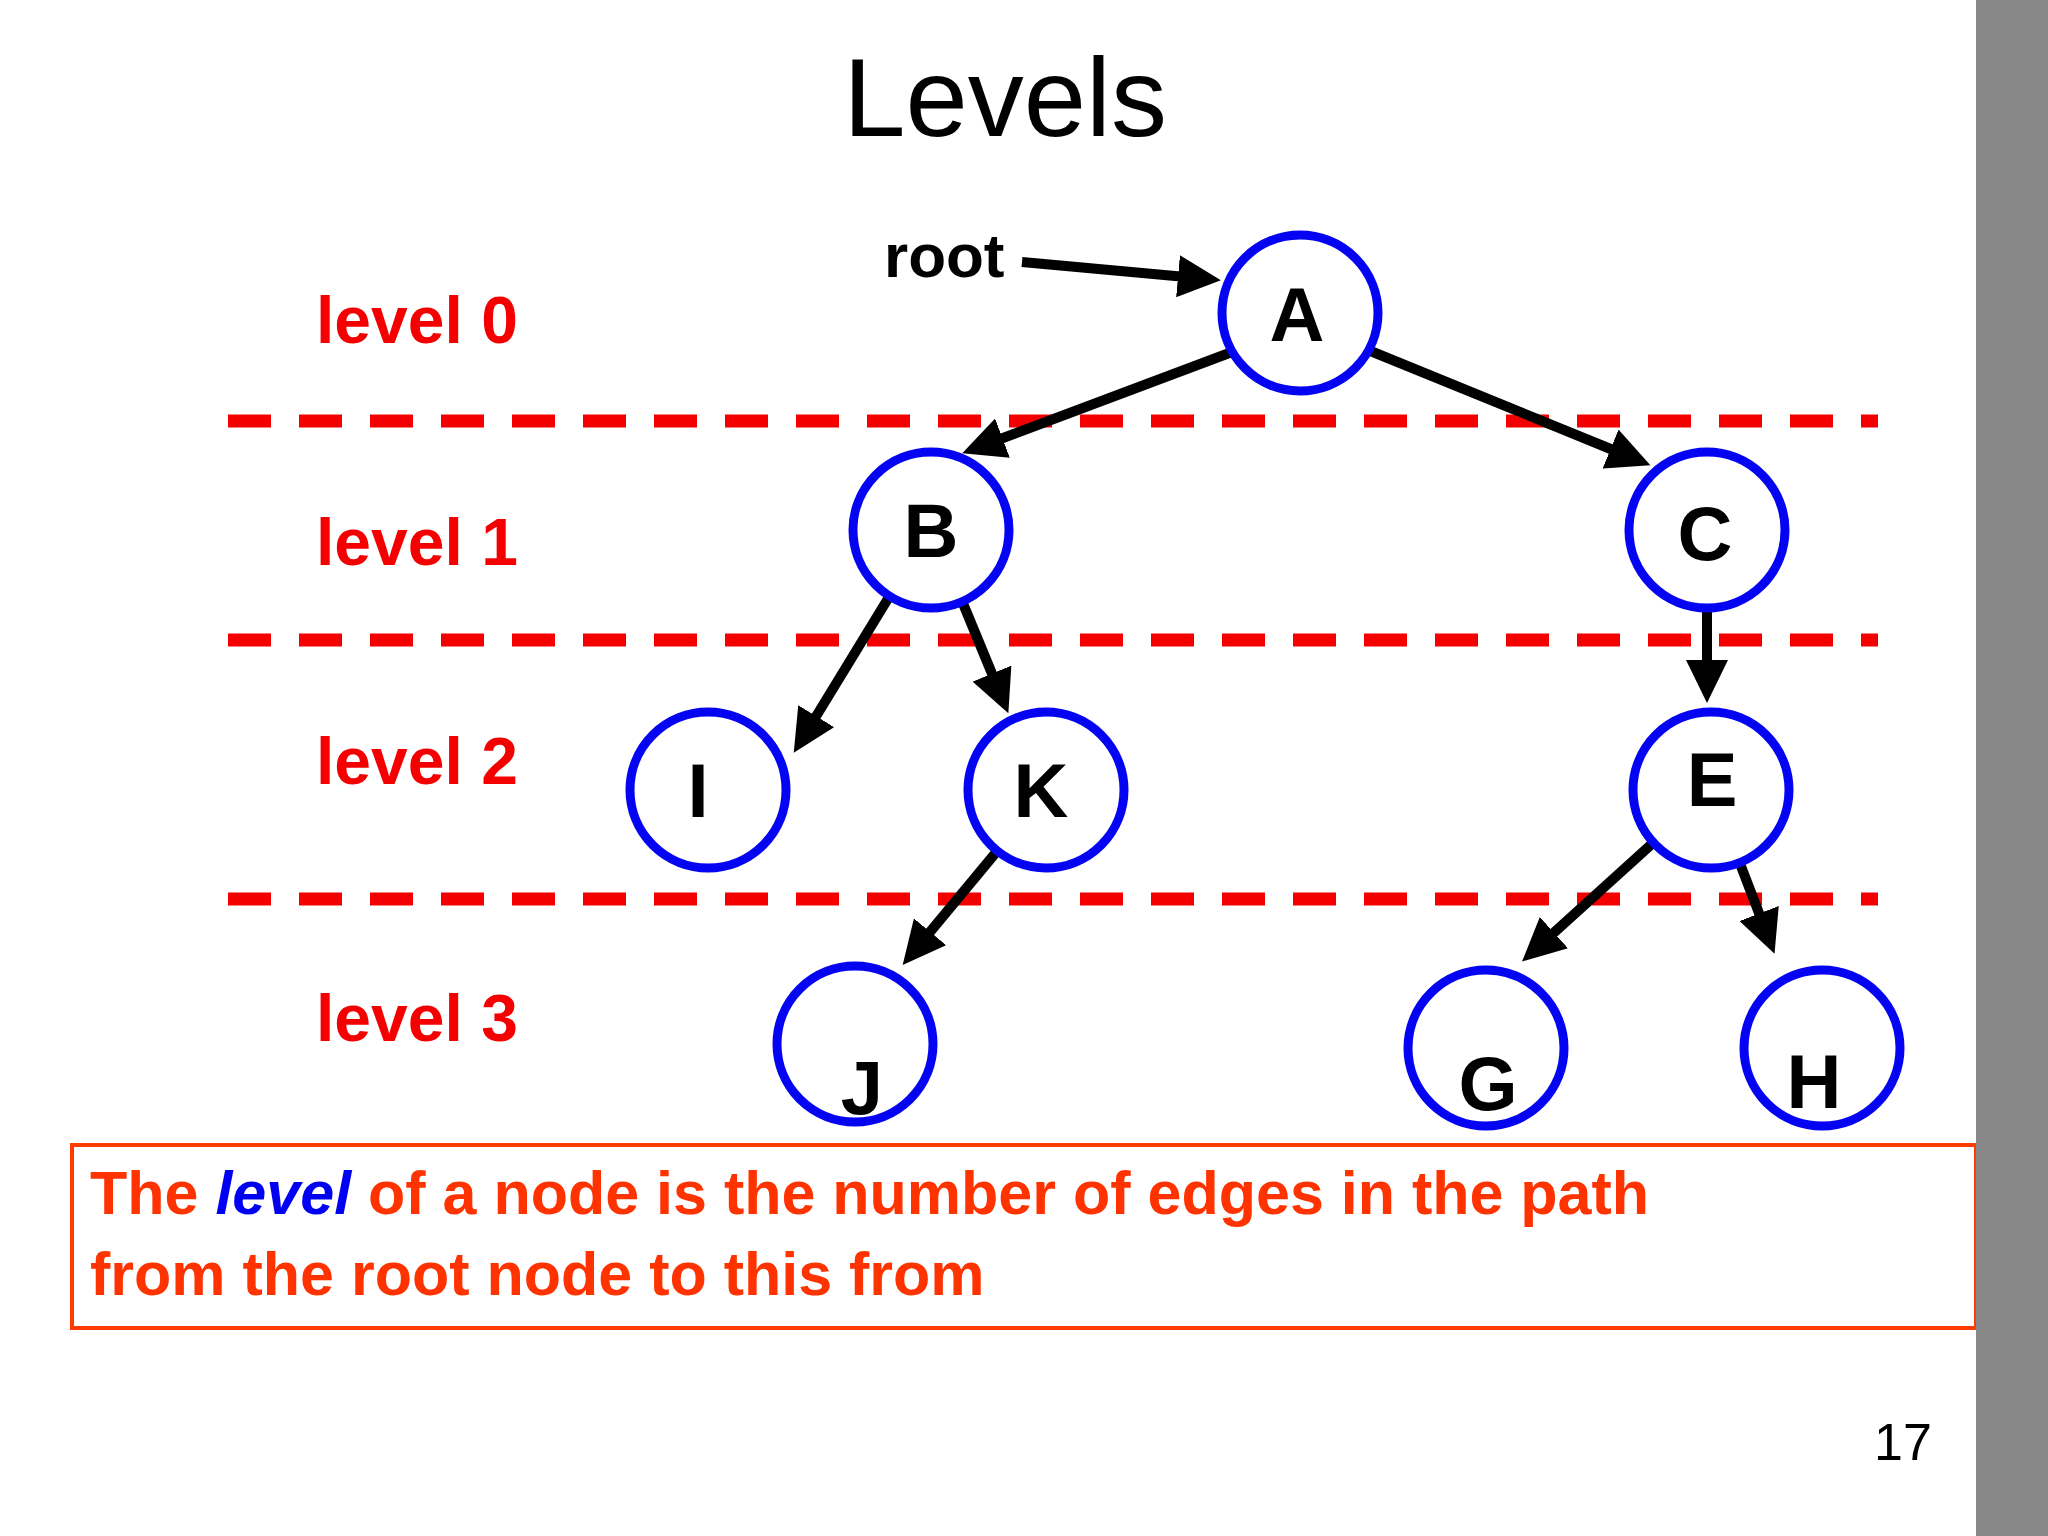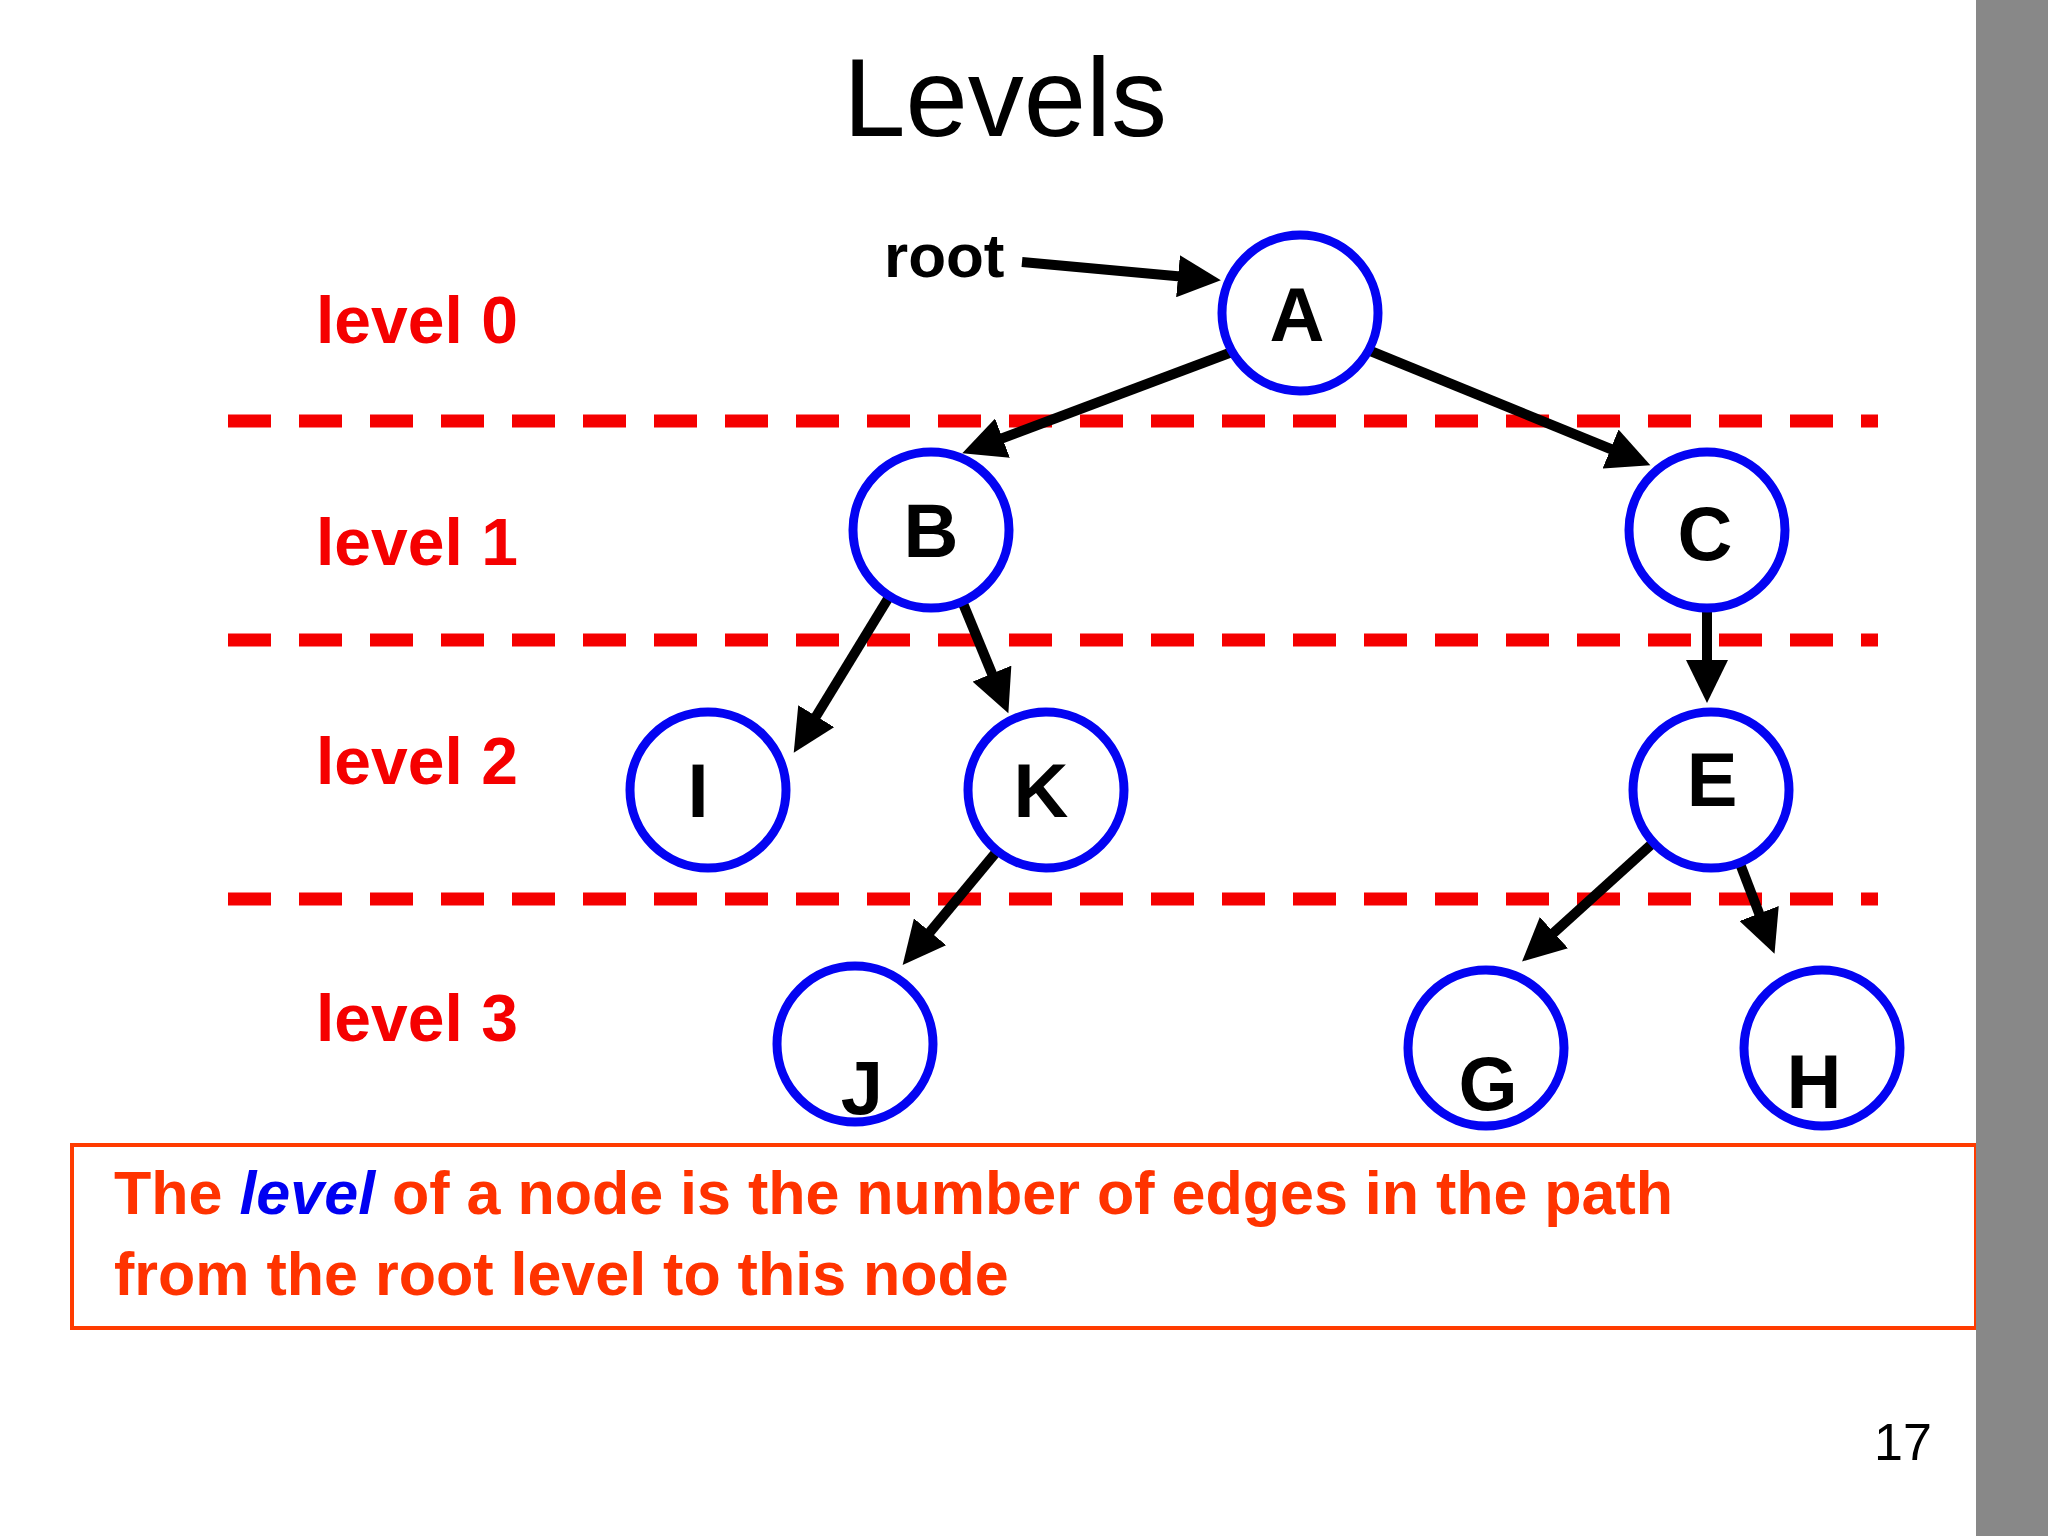--- a/index.html
+++ b/index.html
@@ -20,21 +20,20 @@
   .root-label{font-family:"Liberation Sans",sans-serif;font-size:62px;font-weight:700;fill:#000000;}
   .caption-box{
     position:absolute;left:70px;top:1143px;width:1908px;height:187px;
     border:4px solid #ff3b00;box-sizing:border-box;
     background:transparent;
   }
   .caption-text{
     position:absolute;left:16px;top:6px;width:1860px;
     font-size:61px;font-weight:700;color:#ff3300;line-height:81px;
     white-space:nowrap;
-    margin-left:24px;
   }
   .caption-keyword{color:#0000f2;font-style:italic;}
   .page-number{
     position:absolute;left:1874px;top:1412px;
     font-size:52px;font-weight:400;color:#000000;
   }
 </style>
 </head>
 <body>
 
@@ -104,19 +103,19 @@
     </g>
     <g>
       <circle class="node-circle" cx="1822" cy="1048" r="78"></circle>
       <text class="node-letter" x="1814" y="1108">H</text>
     </g>
   </svg>
 
   <div class="caption-box">
     <div class="caption-text">
       <span>The </span><span class="caption-keyword">level</span><span> of a node is the number of edges in the path</span><br>
-      <span>from the root level to this node</span>
+      <span>from the root node to this from</span>
     </div>
   </div>
 
   <div class="page-number">17</div>
 
 </div>
 
 </body></html>

